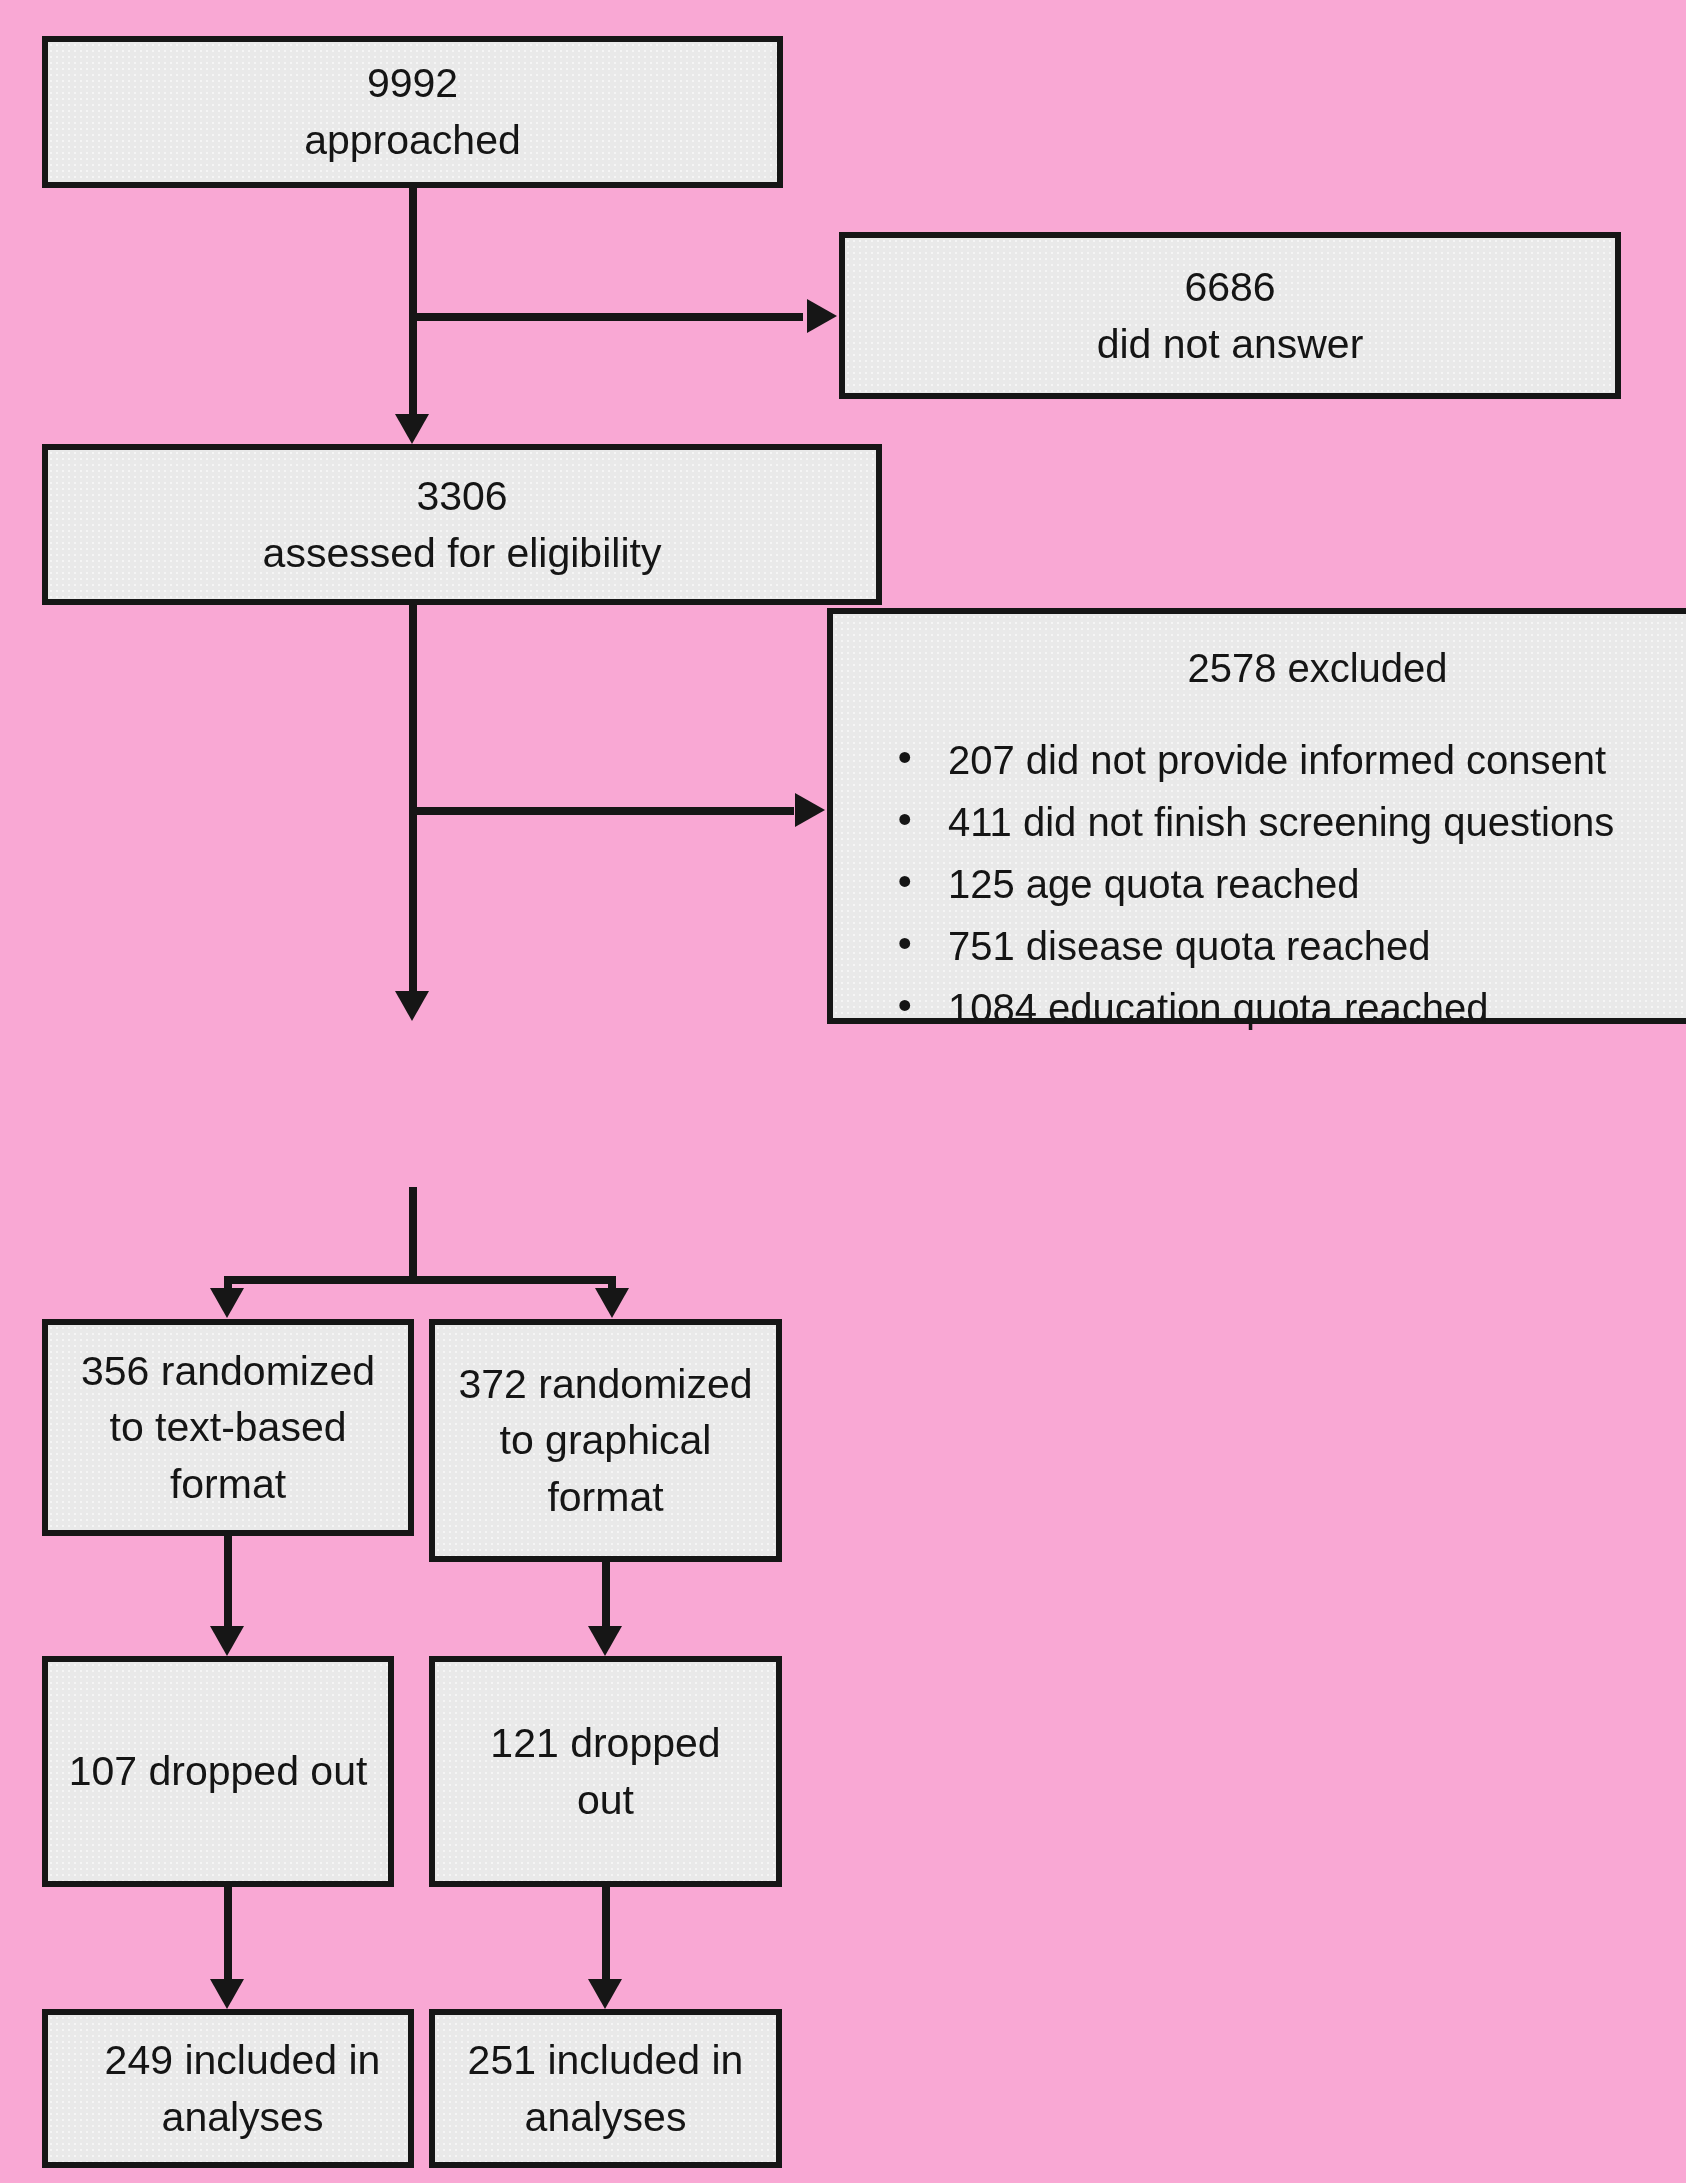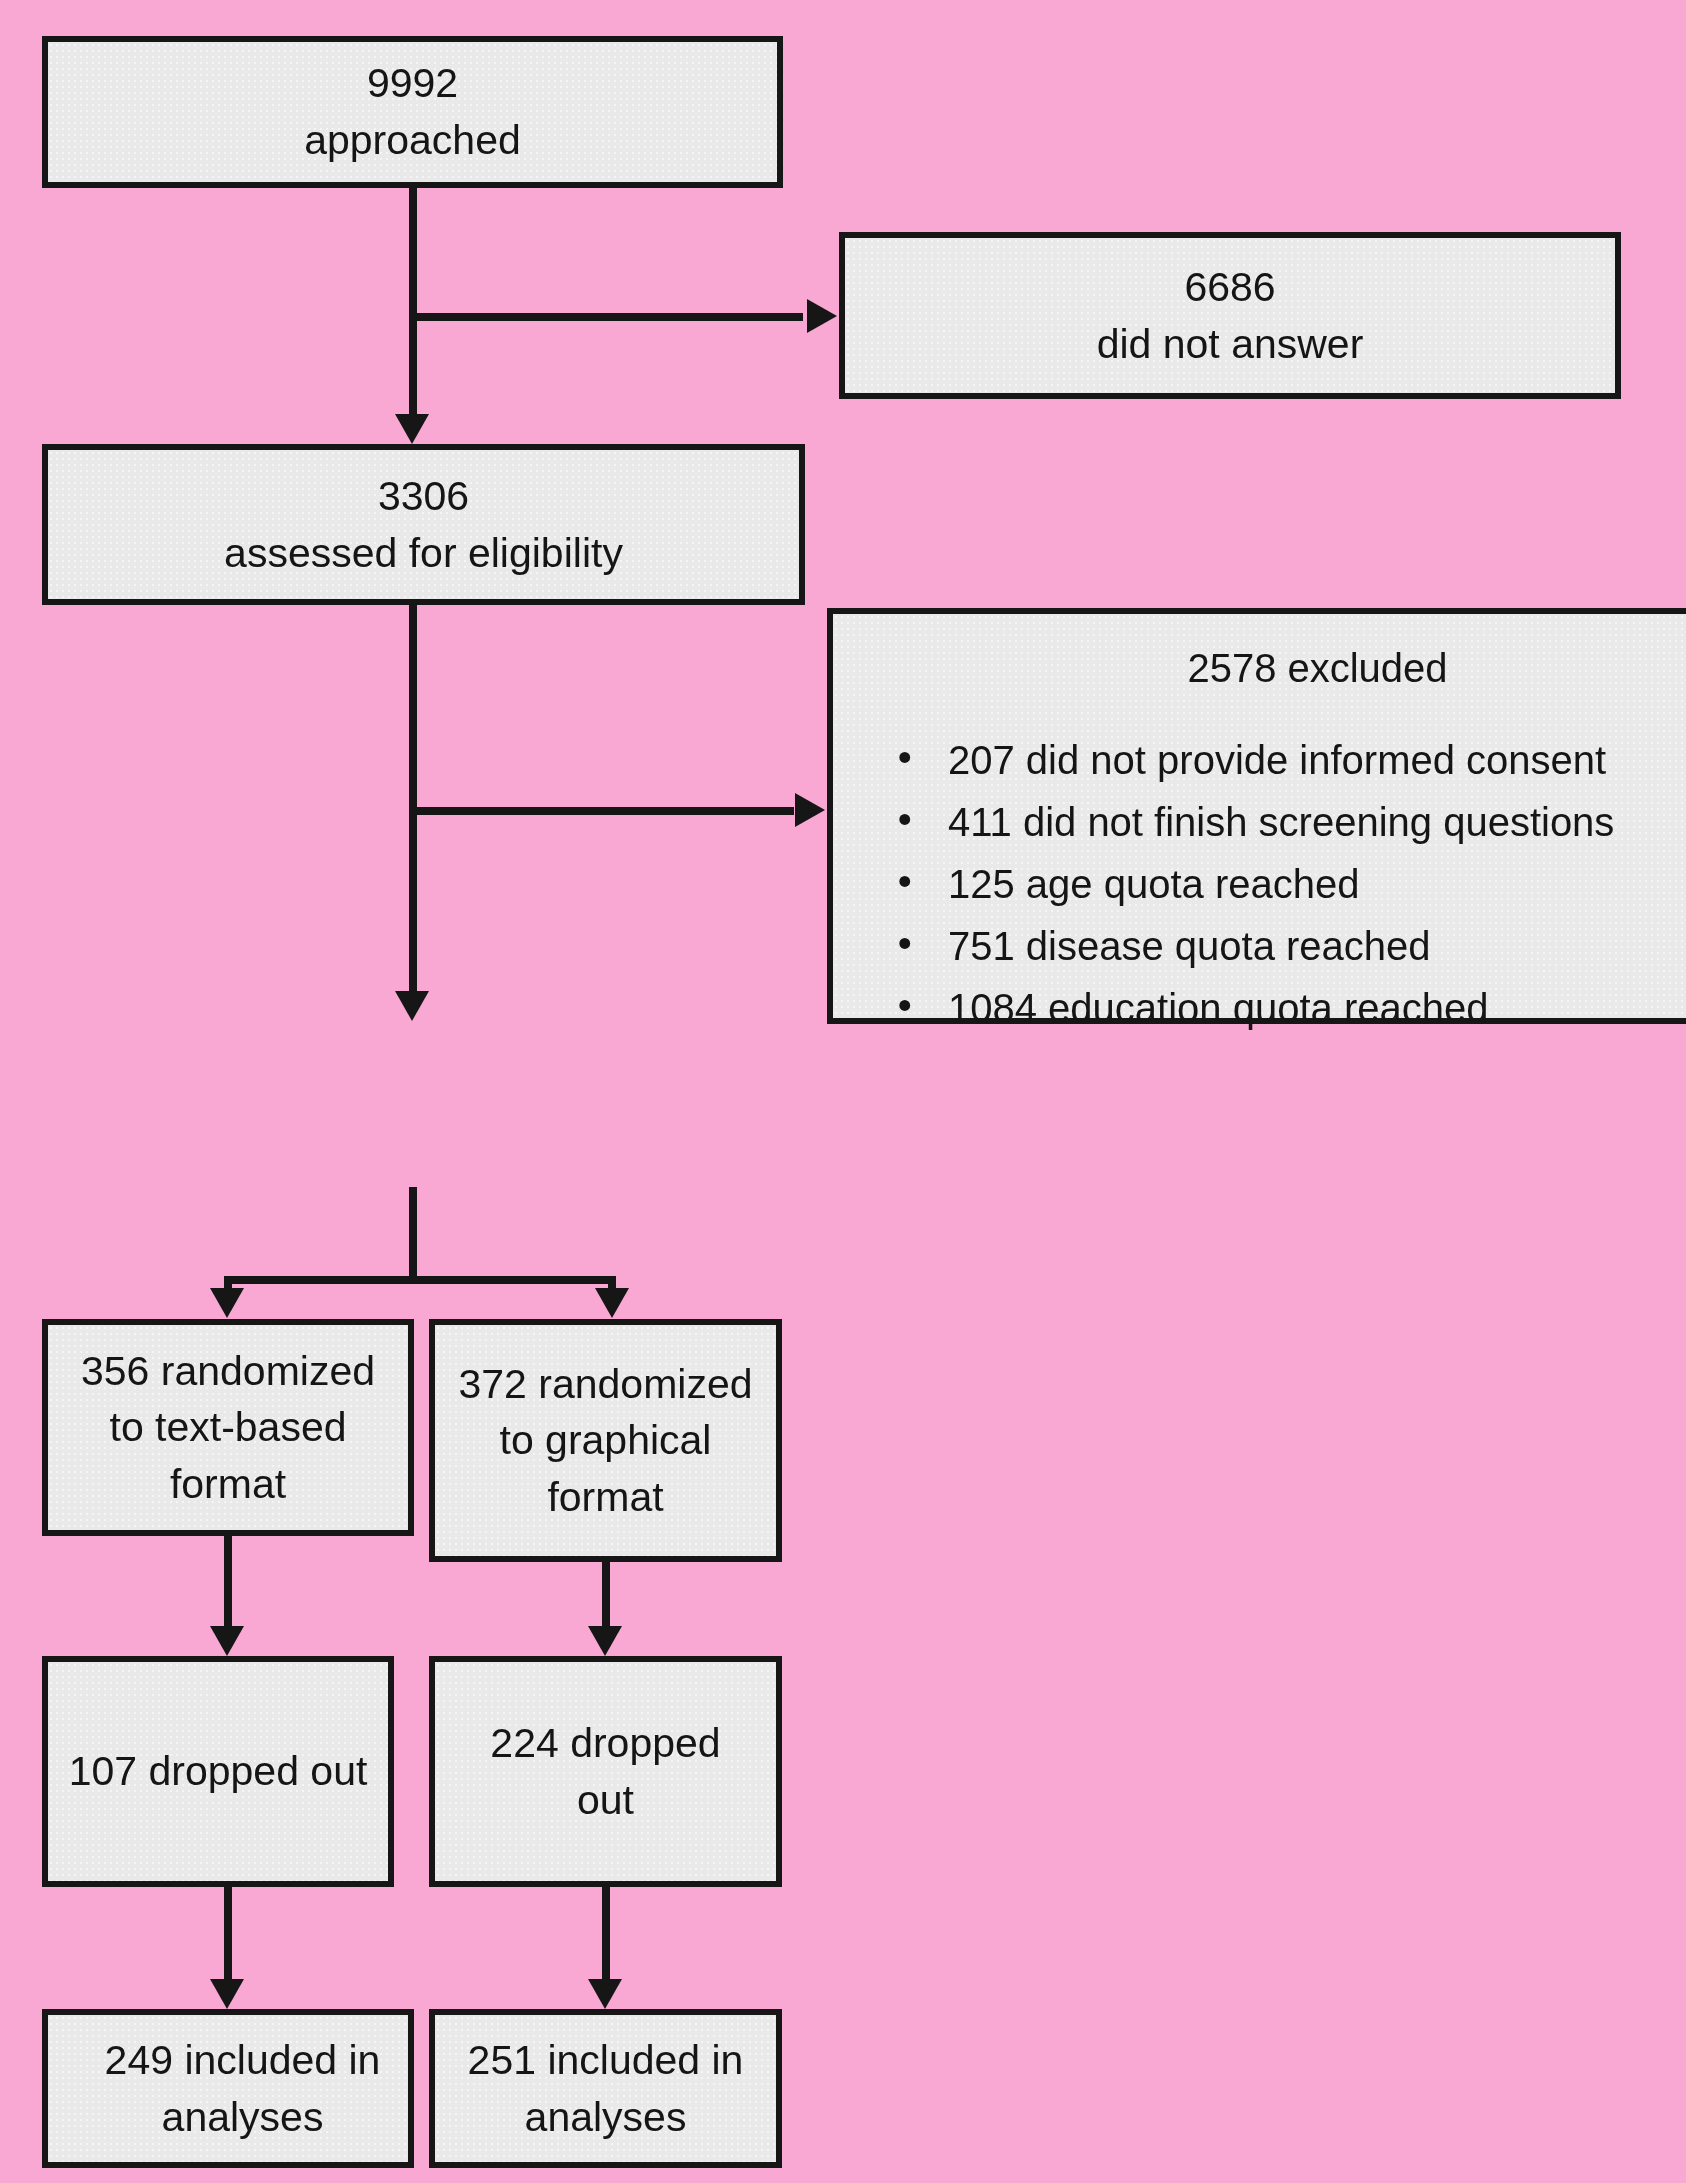--- a/index.html
+++ b/index.html
@@ -122,21 +122,21 @@
   <div class="box" style="left:42px; top:36px; width:741px; height:152px;">
     <span class="num">9992</span>
     <span class="lbl">approached</span>
   </div>
 
   <div class="box" style="left:839px; top:232px; width:782px; height:167px;">
     <span class="num">6686</span>
     <span class="lbl">did not answer</span>
   </div>
 
-  <div class="box" style="left:42px; top:444px; width:763px; height:161px;">
+  <div class="box" style="left:42px; top:444px; width:840px; height:161px;">
     <span class="num">3306</span>
     <span class="lbl">assessed for eligibility</span>
   </div>
 
   <div class="box listbox" style="left:827px; top:608px; width:981px; height:416px;">
     <div class="extitle">2578 excluded</div>
     <ul>
       <li>207 did not provide informed consent</li>
       <li>411 did not finish screening questions</li>
       <li>125 age quota reached</li>
@@ -152,21 +152,21 @@
 
   <div class="box" style="left:429px; top:1319px; width:353px; height:243px;">
     <span class="lbl wrap-390">372 randomized to graphical format</span>
   </div>
 
   <div class="box" style="left:42px; top:1656px; width:352px; height:231px;">
     <span class="lbl">107 dropped out</span>
   </div>
 
   <div class="box" style="left:429px; top:1656px; width:353px; height:231px;">
-    <span class="lbl wrap-340">224 dropped out</span>
+    <span class="lbl wrap-340">121 dropped out</span>
   </div>
 
   <div class="box" style="left:42px; top:2009px; width:372px; height:159px;padding-left:29px;">
     <span class="lbl wrap-420">249 included in analyses</span>
   </div>
 
   <div class="box" style="left:429px; top:2009px; width:353px; height:159px;">
     <span class="lbl wrap-420">251 included in analyses</span>
   </div>
 

